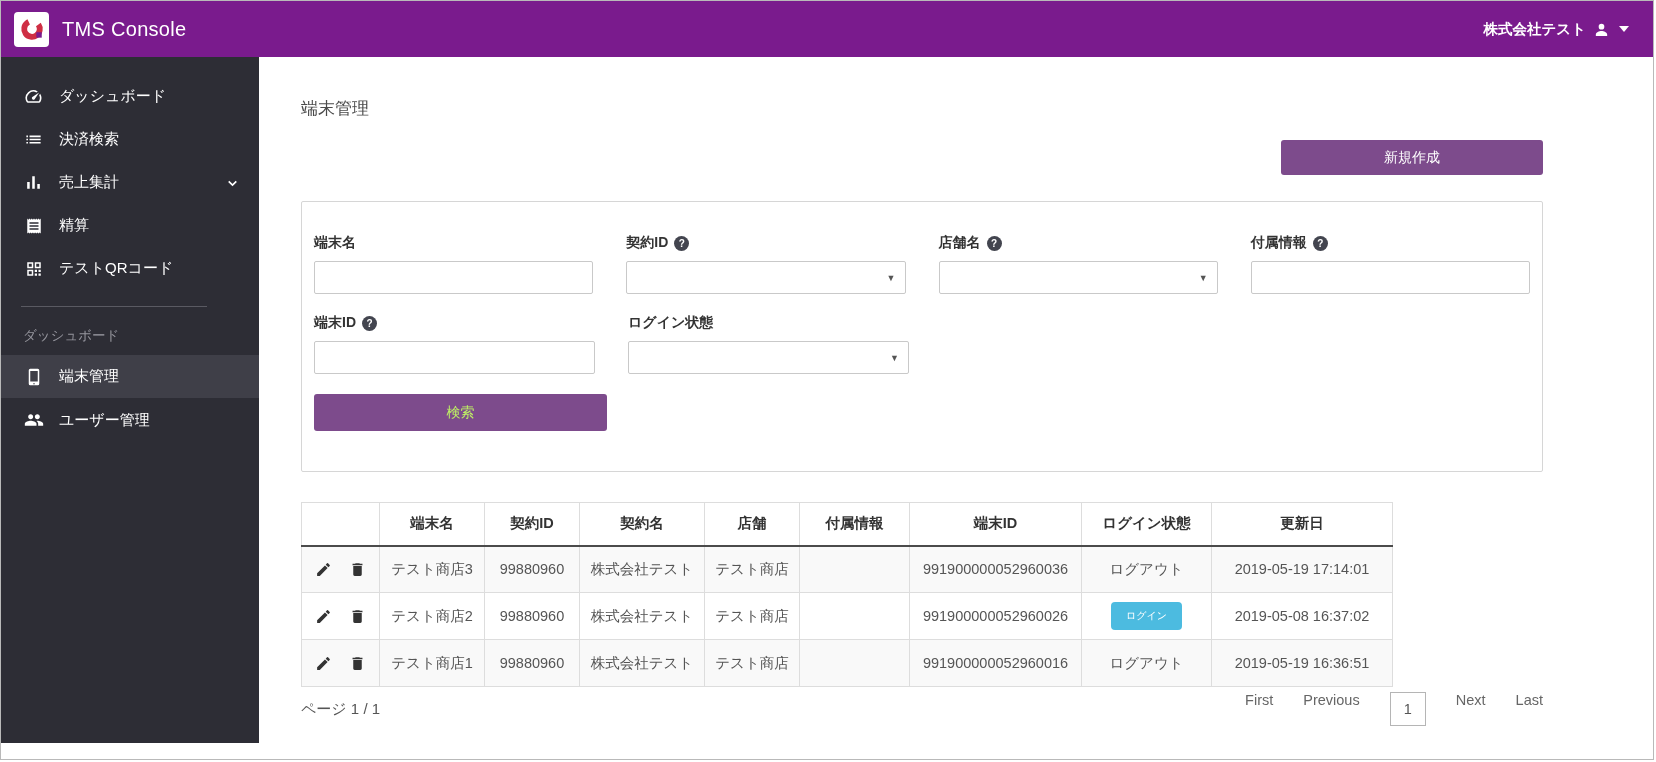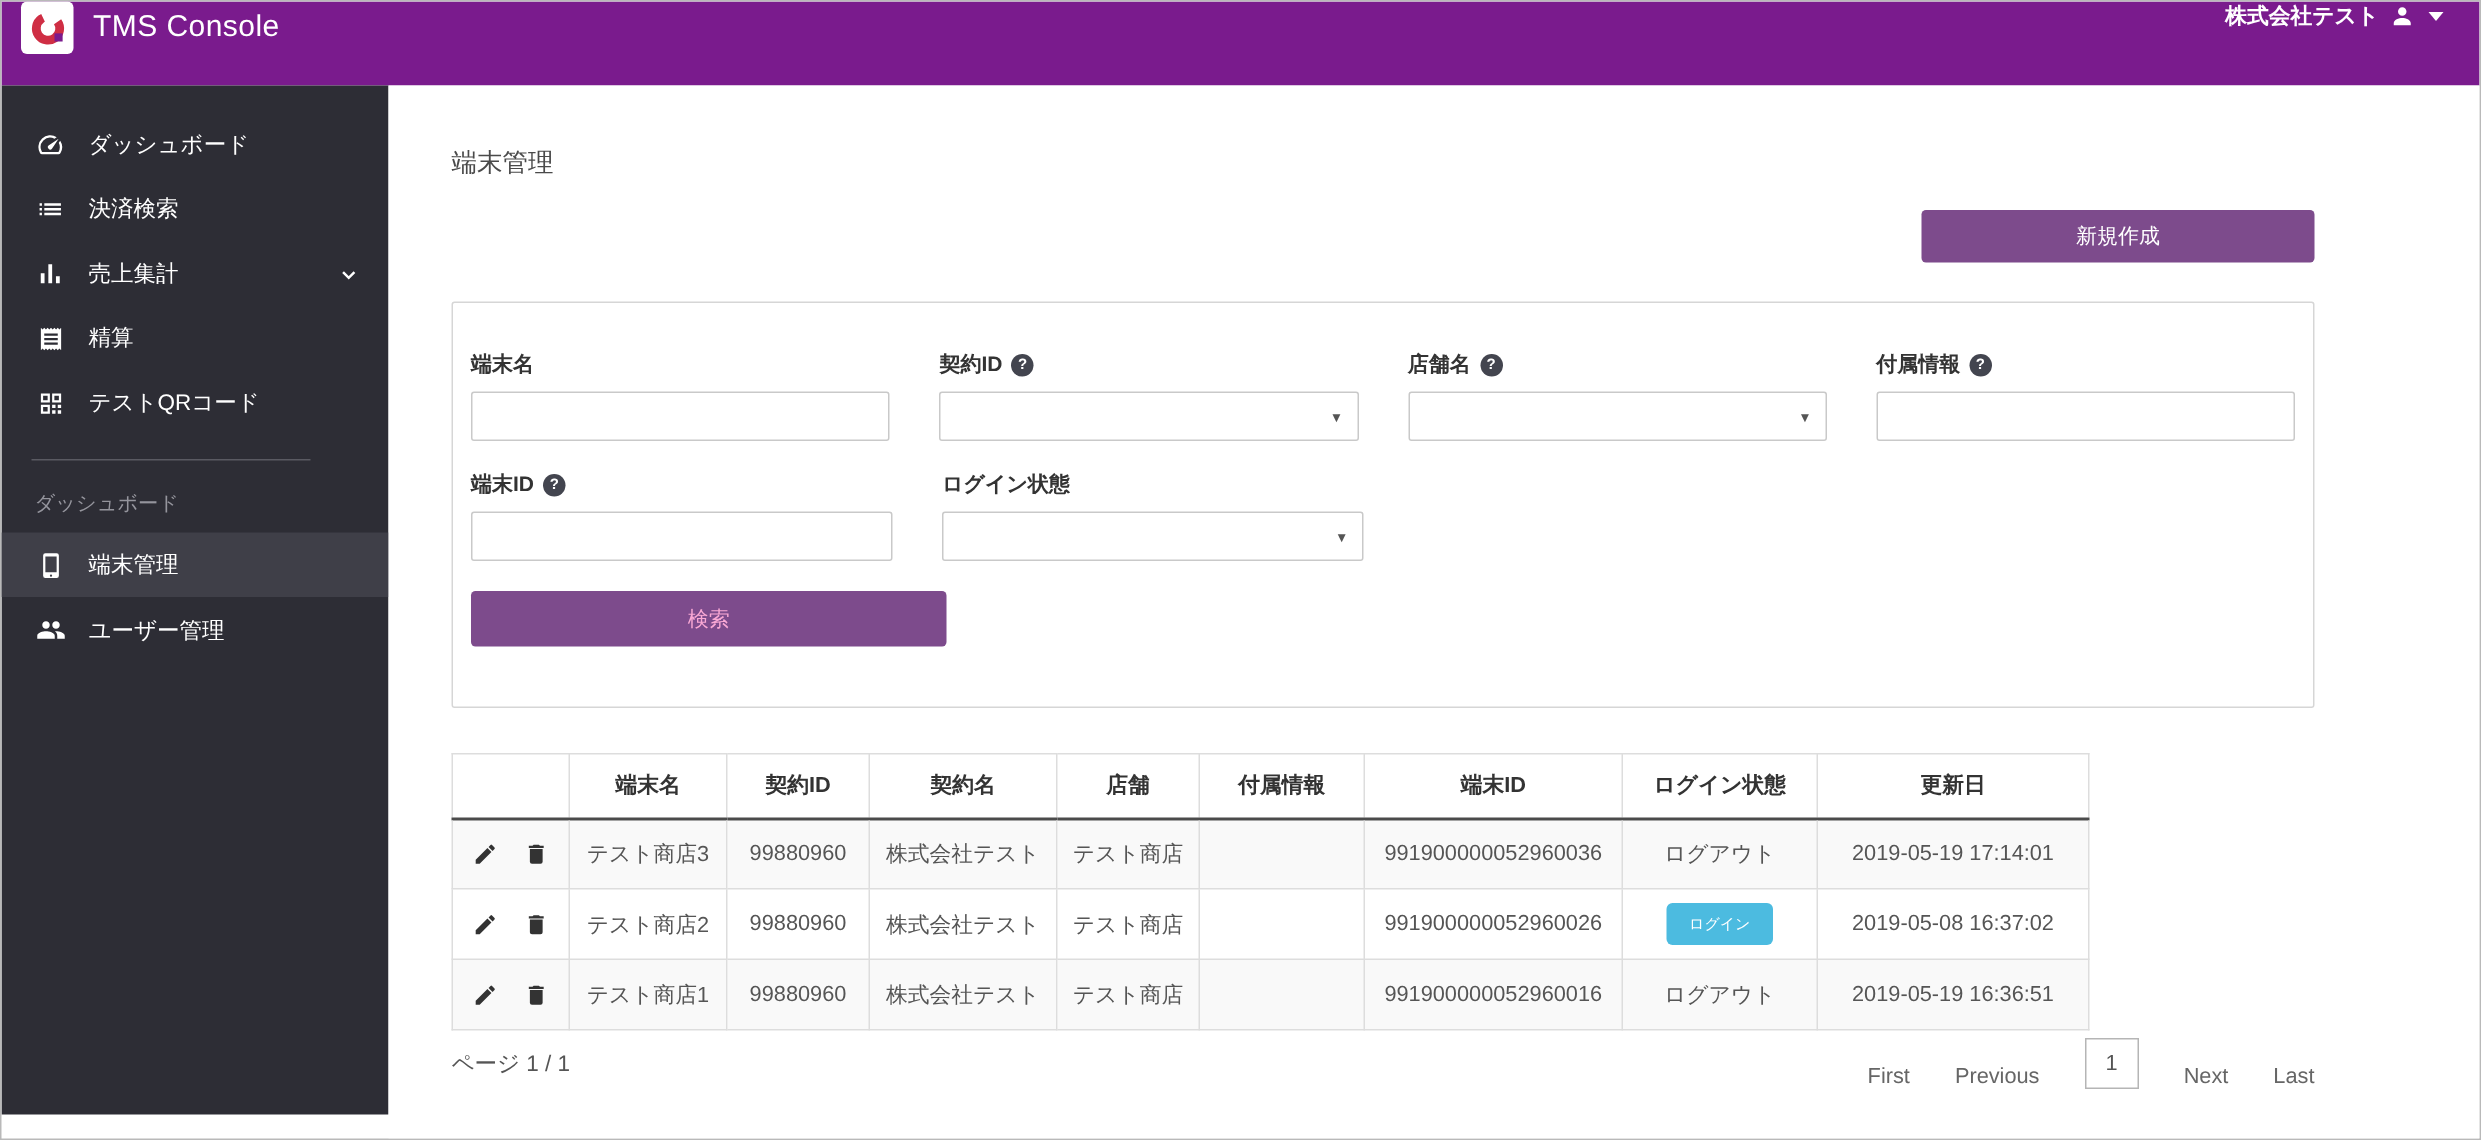--- a/index.html
+++ b/index.html
@@ -1,21 +1,21 @@
 <!DOCTYPE html>
 <html><head>
 <meta charset="utf-8">
 <style>
   * { box-sizing: border-box; margin: 0; padding: 0; }
   html,body { width:1656px; height:762px; }
   body { font-family: "Liberation Sans", "DejaVu Sans", sans-serif; background:#fff; }
   .app { position:relative; width:1654px; height:760px; border:1px solid #b9b9b9; overflow:hidden; background:#fff; }
 
   
-  .topbar { height:56px; background:#7a1b8d; display:flex; justify-content:space-between; align-items:flex-start; padding:0 24px 0 13px; color:#fff; }
+  .topbar { height:56px; background:#7a1b8d; display:flex; justify-content:space-between; align-items:center; padding:0 24px 0 13px; color:#fff; }
   .brand { display:flex; align-items:center; }
   .logo { width:35px; height:35px; background:#fff; border-radius:4px; display:flex; align-items:center; justify-content:center; margin-right:13px; }
   .app-title { font-size:20px; letter-spacing:0.3px; }
   .account { display:flex; align-items:center; gap:7px; font-size:14.5px; font-weight:bold; cursor:pointer; }
   .caret-down { width:0; height:0; border-left:5px solid transparent; border-right:5px solid transparent; border-top:6px solid #fff; margin-left:2px; }
 
   
   .sidebar { position:absolute; left:0; top:56px; bottom:16px; width:258px; background:#2d2d35; color:#fff; padding-top:18px; }
   .nav-item { position:relative; display:flex; align-items:center; gap:15px; padding:12px 22px; font-size:15px; cursor:pointer; }
   .nav-item.active { background:#3f3f48; }
@@ -33,37 +33,37 @@
   
   .search-panel { border:1px solid #d6d6d6; border-radius:2px; padding:32px 12px 40px; margin-bottom:30px; }
   .form-row { display:flex; gap:33px; margin-bottom:20px; }
   .field { width:281px; }
   .field .flabel { display:flex; align-items:center; gap:6px; font-size:14px; font-weight:bold; color:#333; margin-bottom:9px; }
   .qmark { width:15px; height:15px; border-radius:50%; background:#43454f; color:#fff; font-size:10px; font-weight:bold; display:inline-flex; align-items:center; justify-content:center; cursor:pointer; }
   input.text { width:100%; height:33px; border:1px solid #c9c9c9; border-radius:2px; padding:0 8px; font-size:14px; color:#444; }
   .select-wrap { position:relative; width:100%; height:33px; border:1px solid #c9c9c9; border-radius:2px; background:#fff; }
   .select-wrap select { width:100%; height:100%; border:none; background:transparent; appearance:none; -webkit-appearance:none; padding:0 8px; font-size:14px; color:#444; }
   .select-wrap::after { content:"▼"; position:absolute; right:9px; top:50%; transform:translateY(-50%); font-size:9px; color:#555; pointer-events:none; }
-  .btn-search { display:block; width:317px; height:37px; background:#7d4b8c; color:#f9a8d4; border:none; border-radius:3px; font-size:14px; margin-top:14px; cursor:pointer; }
+  .btn-search { display:block; width:293px; height:37px; background:#7d4b8c; color:#bef264; border:none; border-radius:3px; font-size:14px; margin-top:14px; cursor:pointer; }
 
   
   table.data { border-collapse:collapse; table-layout:fixed; font-size:14.5px; color:#555; }
   table.data th, table.data td { border:1px solid #ddd; text-align:center; padding:0 8px; overflow:hidden; white-space:nowrap; }
   table.data th { height:43px; color:#333; font-weight:bold; background:#fff; border-bottom:2px solid #4b4b4b; }
   table.data td { height:47px; }
   tr.odd td { background:#f9f9f9; }
   th.al, td.al { text-align:left; padding-left:13px; }
   .actions { display:flex; align-items:center; justify-content:center; gap:13px; }
   .action-btn { background:none; border:none; padding:2px; cursor:pointer; display:inline-flex; }
   .login-badge { display:inline-block; background:#4cbbe0; color:#fff; border:none; border-radius:4px; padding:7px 15px; font-size:10px; cursor:pointer; }
 
   
   .pagination-row { display:flex; justify-content:space-between; align-items:center; margin-top:5px; }
   .page-info { font-size:15px; color:#555; }
-  .pager { display:flex; align-items:flex-end; gap:30px; font-size:14.5px; color:#666; }
+  .pager { display:flex; align-items:flex-start; gap:30px; font-size:14.5px; color:#666; }
   .plink { cursor:pointer; }
   .page-current { border:1px solid #b5b5b5; background:#fff; padding:8px 13px; color:#555; font-size:14.5px; cursor:pointer; }
 </style>
 </head>
 <body>
 
 <div class="app">
 
   <header class="topbar">
     <div class="brand">

